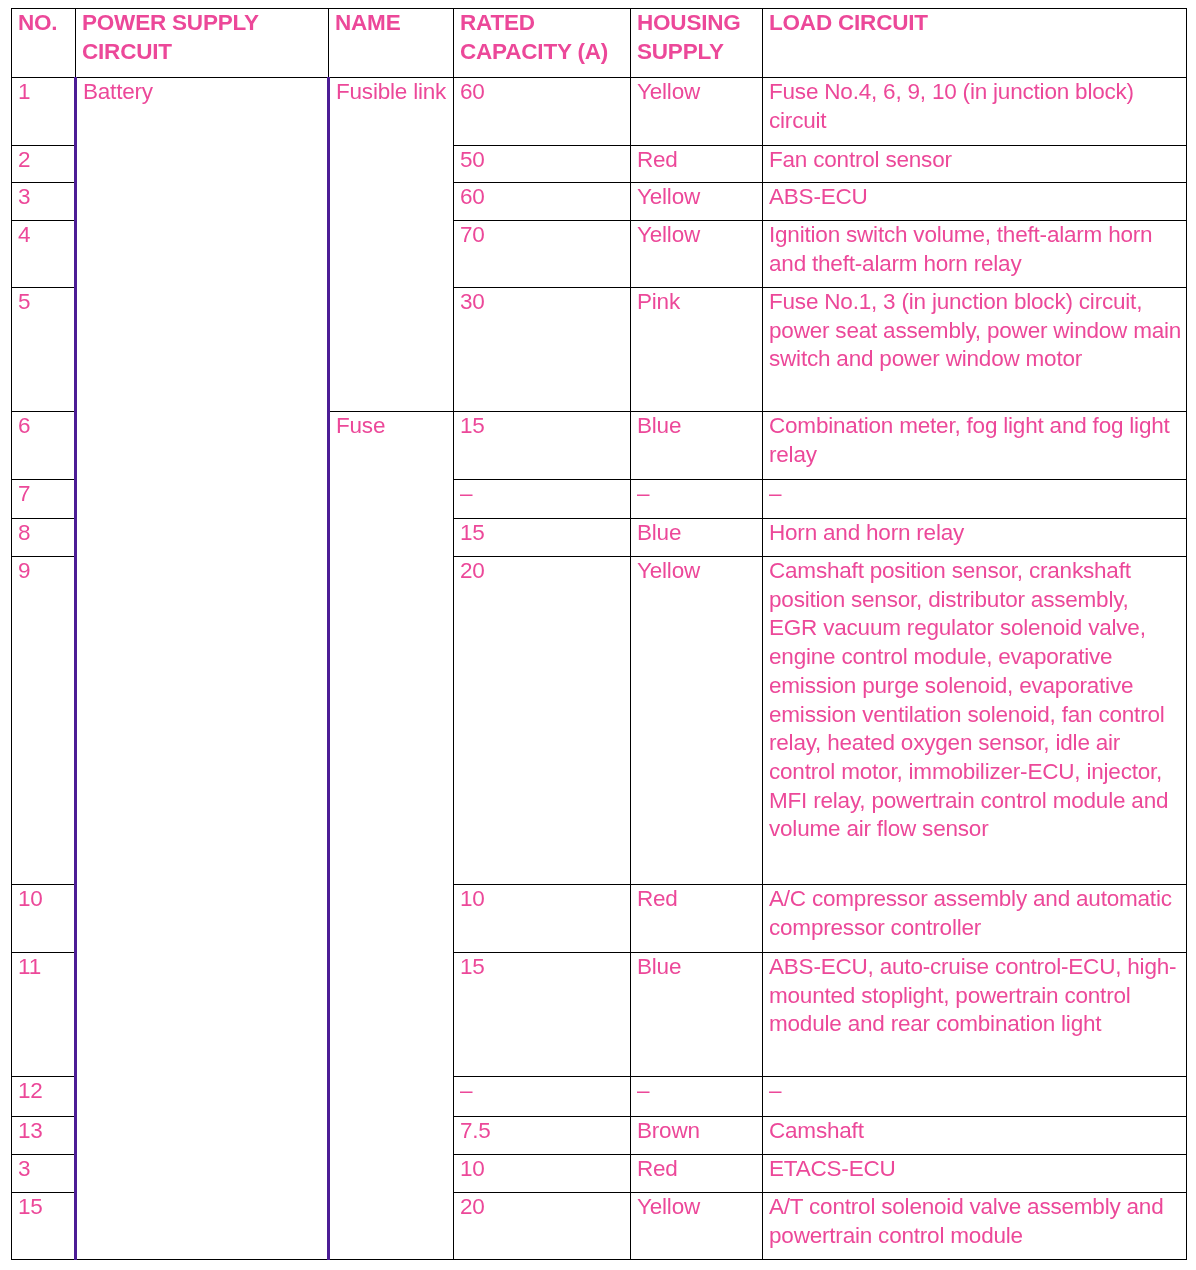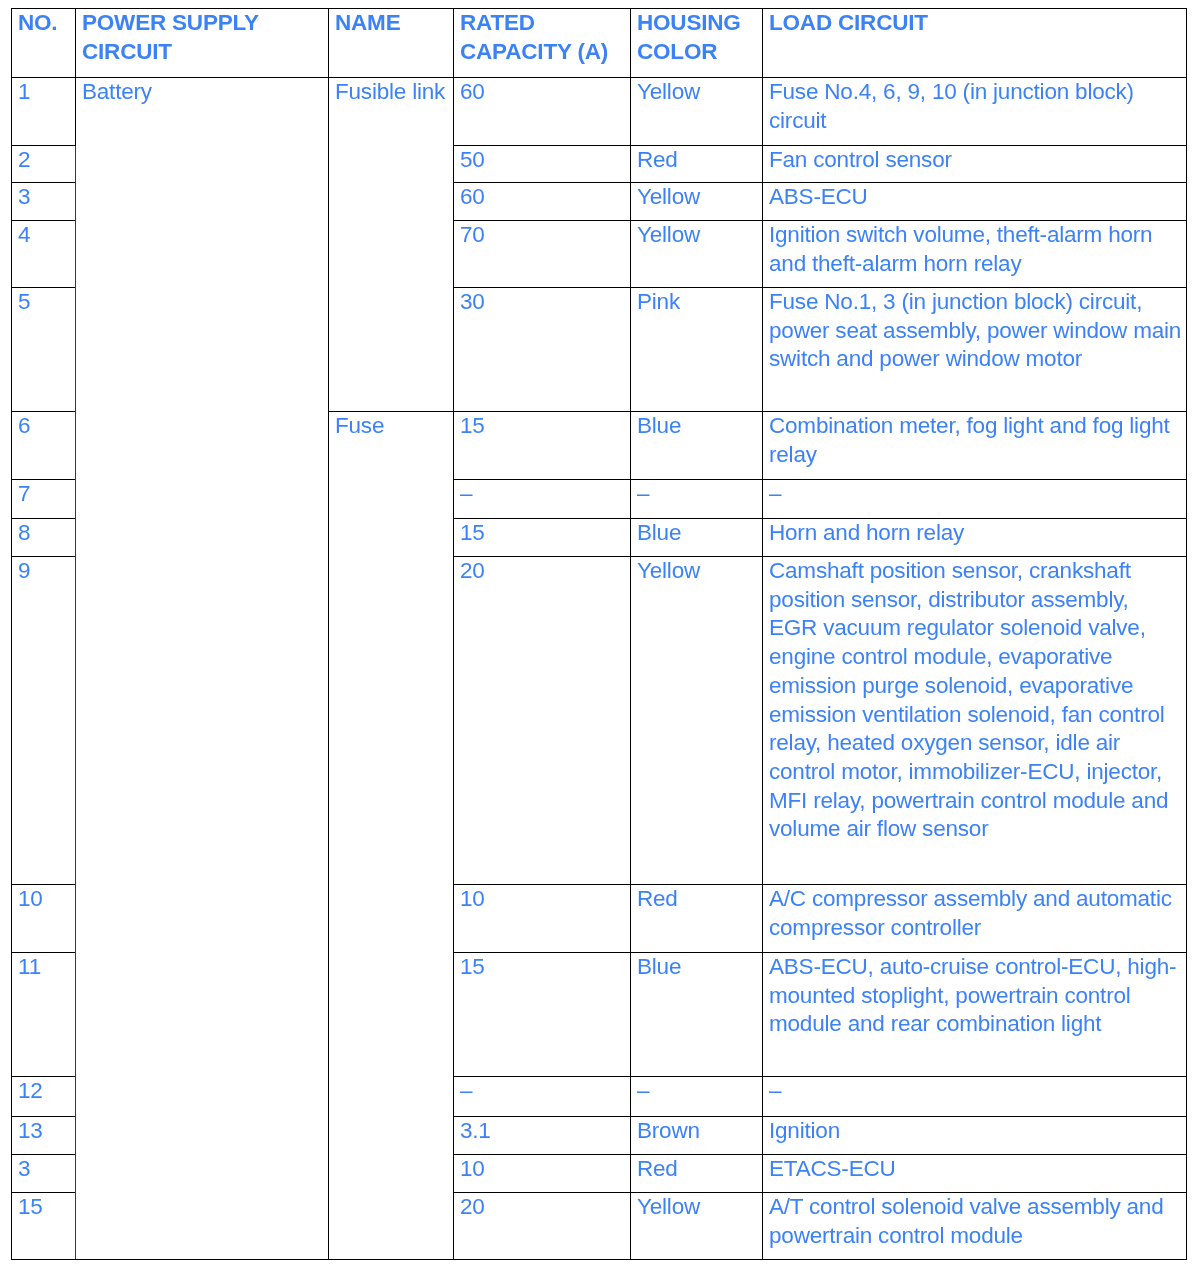--- a/index.html
+++ b/index.html
@@ -4,32 +4,32 @@
 <style>
   html, body { margin: 0; padding: 0; background: #ffffff; }
   body { width: 1196px; height: 1270px; position: relative; overflow: hidden; }
   .tbl {
     position: absolute; left: 11px; top: 8px;
     border-collapse: collapse;
     table-layout: fixed;
     font-family: "Liberation Sans", sans-serif;
     font-size: 22.5px;
     line-height: 28.7px;
-    color: #3b82f6;
+    color: #ec4899;
     letter-spacing: -0.2px;
   }
   .tbl td, .tbl th {
     border: 1.5px solid #000;
     vertical-align: top;
     text-align: left;
     padding: 0 4px 0 6px;
     overflow: hidden;
   }
   .tbl th { font-weight: bold; }
-  .tbl td.thin-l { border-left: 1px solid #4c1d95; }
+  .tbl td.thin-l { border-left: 3px solid #4c1d95; }
   col.c0 { width: 64px; }
   col.c1 { width: 253px; }
   col.c2 { width: 125px; }
   col.c3 { width: 177px; }
   col.c4 { width: 132px; }
   col.c5 { width: 424px; }
 </style>
 </head>
 <body>
 
@@ -41,21 +41,21 @@
       <col class="c3">
       <col class="c4">
       <col class="c5">
   </colgroup>
   <thead>
     <tr style="height:69px">
       <th>NO.</th>
       <th>POWER SUPPLY CIRCUIT</th>
       <th>NAME</th>
       <th>RATED CAPACITY (A)</th>
-      <th>HOUSING COLOR</th>
+      <th>HOUSING SUPPLY</th>
       <th>LOAD CIRCUIT</th>
     </tr>
   </thead>
   <tbody>
     <tr style="height:68px">
       <td>1</td>
       <td rowspan="15" class="thin-l">Battery</td>
       <td rowspan="5" class="thin-l">Fusible link</td>
       <td>60</td>
       <td>Yellow</td>
@@ -123,23 +123,23 @@
       <td>ABS-ECU, auto-cruise control-ECU, high-mounted stoplight, powertrain control module and rear combination light</td>
     </tr>
     <tr style="height:40px">
       <td>12</td>
       <td>–</td>
       <td>–</td>
       <td>–</td>
     </tr>
     <tr style="height:38px">
       <td>13</td>
-      <td>3.1</td>
+      <td>7.5</td>
       <td>Brown</td>
-      <td>Ignition</td>
+      <td>Camshaft</td>
     </tr>
     <tr style="height:38px">
       <td>3</td>
       <td>10</td>
       <td>Red</td>
       <td>ETACS-ECU</td>
     </tr>
     <tr style="height:67px">
       <td>15</td>
       <td>20</td>

